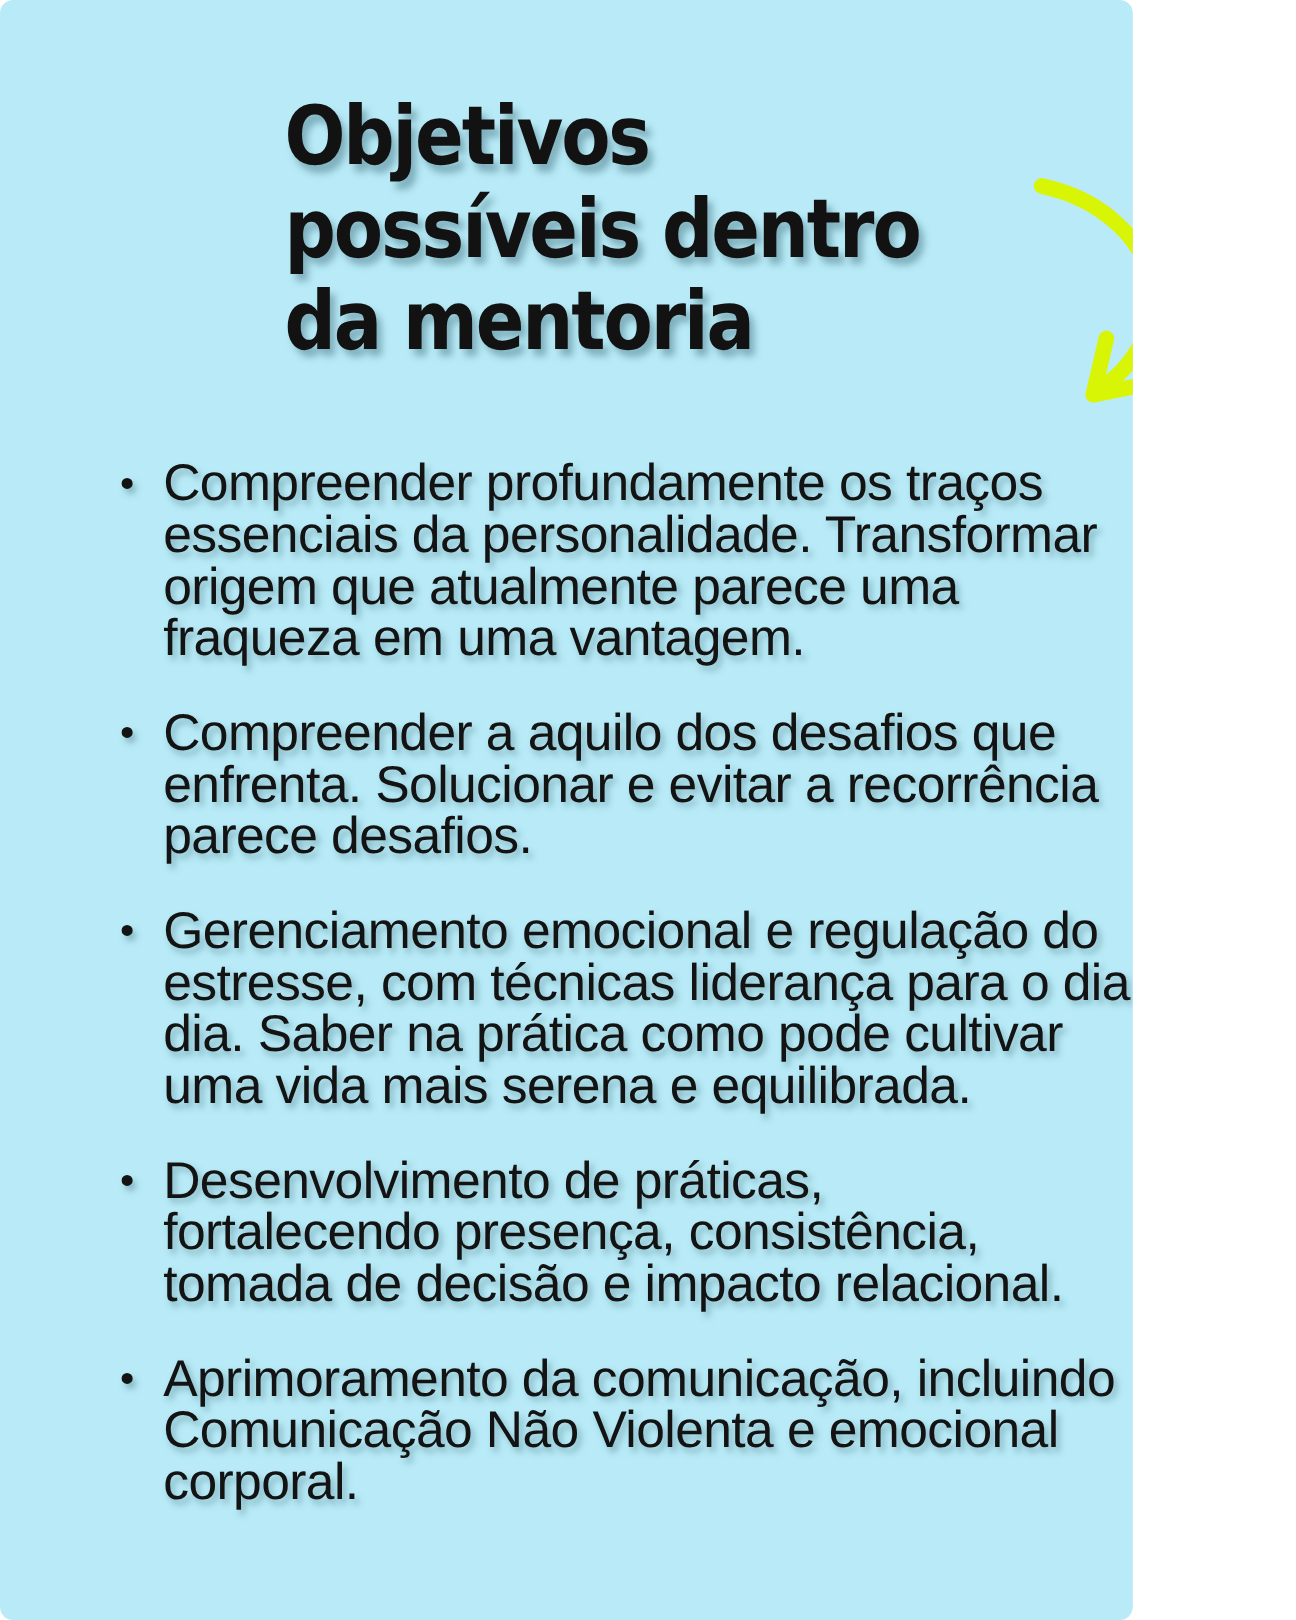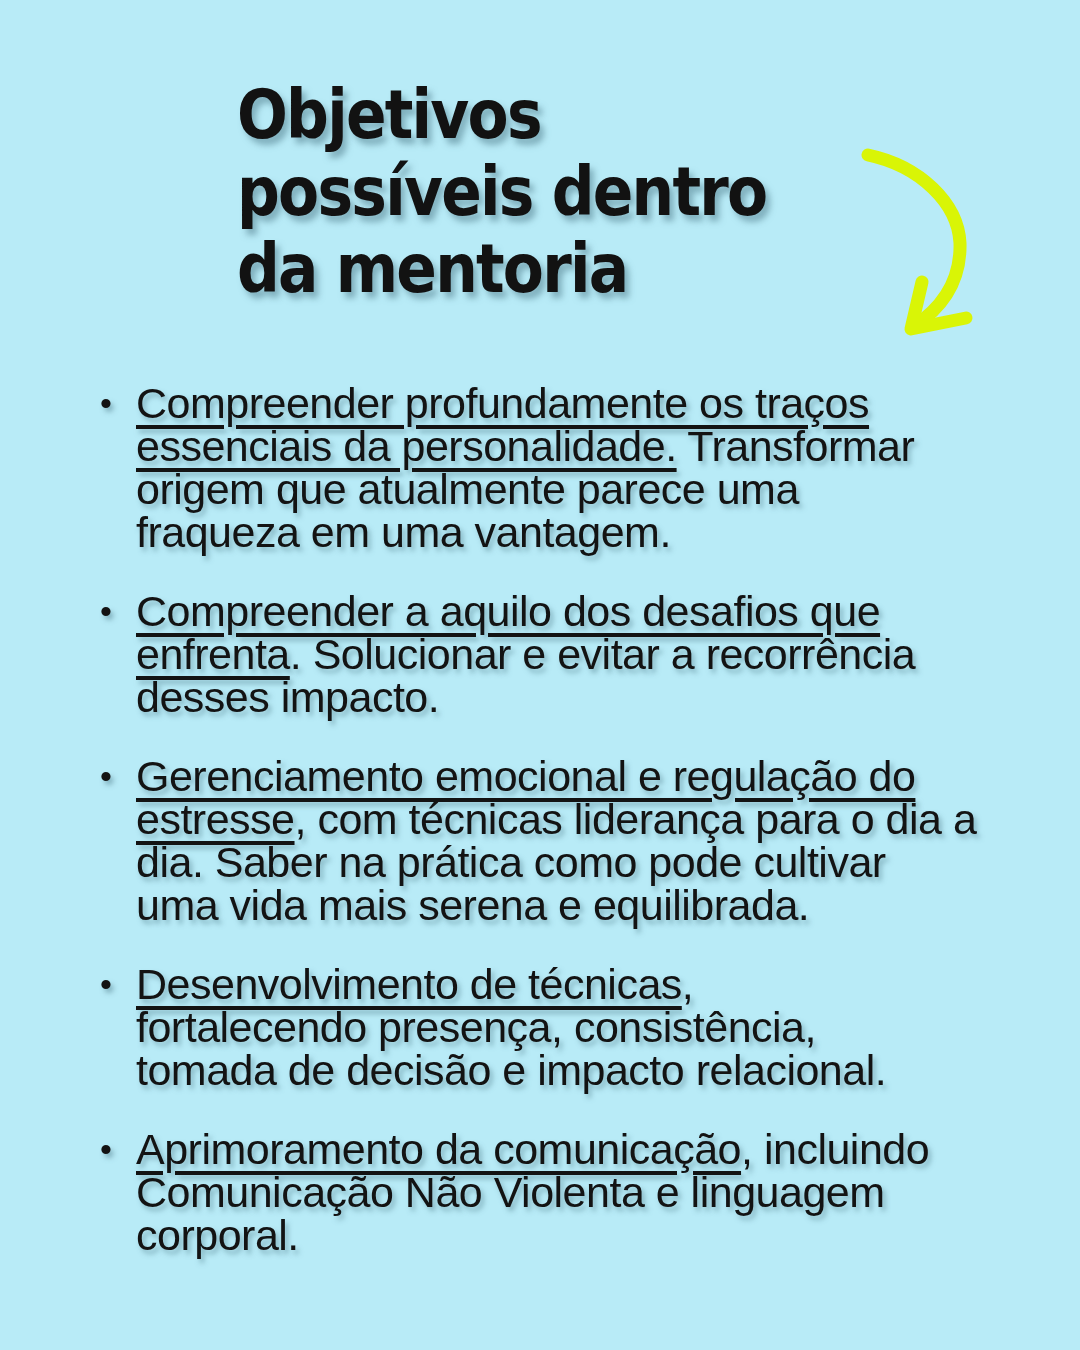--- a/index.html
+++ b/index.html
@@ -3,23 +3,24 @@
 <meta charset="utf-8">
 <style>
   html, body { margin: 0; padding: 0; }
   body {
     width: 1080px; height: 1350px;
     font-family: "Liberation Sans", sans-serif;
     overflow: hidden;
   }
   .canvas {
     position: relative;
-    width: 1080px; height: 1350px;
+    width: 944px; height: 1350px;
     background: #b8ebf7;
     overflow: hidden;
+    border-radius: 11px;
   }
   .title-block {
     position: absolute;
     left: 237px; top: 76px;
     font-family: "DejaVu Sans", sans-serif;
     font-weight: 800;
     font-size: 68px;
     line-height: 77px;
     color: #121212;
     letter-spacing: -2px;
@@ -56,21 +57,20 @@
     font-size: 34px;
     line-height: 43px;
     text-align: left;
     padding-left: 4px;
   }
   .bullet-text {
     flex: 1;
     white-space: pre-line;
   }
   .u {
-    text-decoration: underline;
     text-decoration-thickness: 4px;
     text-underline-offset: 7px;
   }
 </style>
 </head>
 <body>
 
 <div class="canvas">
 
   <div class="title-block">
@@ -91,36 +91,36 @@
       <span class="bullet-dot">•</span>
       <div class="bullet-text"><span class="u">Compreender profundamente os traços
 essenciais da personalidade.</span><span> Transformar
 origem que atualmente parece uma
 fraqueza em uma vantagem.</span></div>
     </li>
     <li>
       <span class="bullet-dot">•</span>
       <div class="bullet-text"><span class="u">Compreender a aquilo dos desafios que
 enfrenta</span><span>. Solucionar e evitar a recorrência
-desses impacto.</span></div>
+parece desafios.</span></div>
     </li>
     <li>
       <span class="bullet-dot">•</span>
       <div class="bullet-text"><span class="u">Gerenciamento emocional e regulação do
 estresse</span><span>, com técnicas liderança para o dia a
 dia. Saber na prática como pode cultivar
 uma vida mais serena e equilibrada.</span></div>
     </li>
     <li>
       <span class="bullet-dot">•</span>
-      <div class="bullet-text"><span class="u">Desenvolvimento de técnicas</span><span>,
+      <div class="bullet-text"><span class="u">Desenvolvimento de práticas</span><span>,
 fortalecendo presença, consistência,
 tomada de decisão e impacto relacional.</span></div>
     </li>
     <li>
       <span class="bullet-dot">•</span>
       <div class="bullet-text"><span class="u">Aprimoramento da comunicação</span><span>, incluindo
-Comunicação Não Violenta e linguagem
+Comunicação Não Violenta e emocional
 corporal.</span></div>
     </li>
   </ul>
 
 </div>
 
 </body></html>

